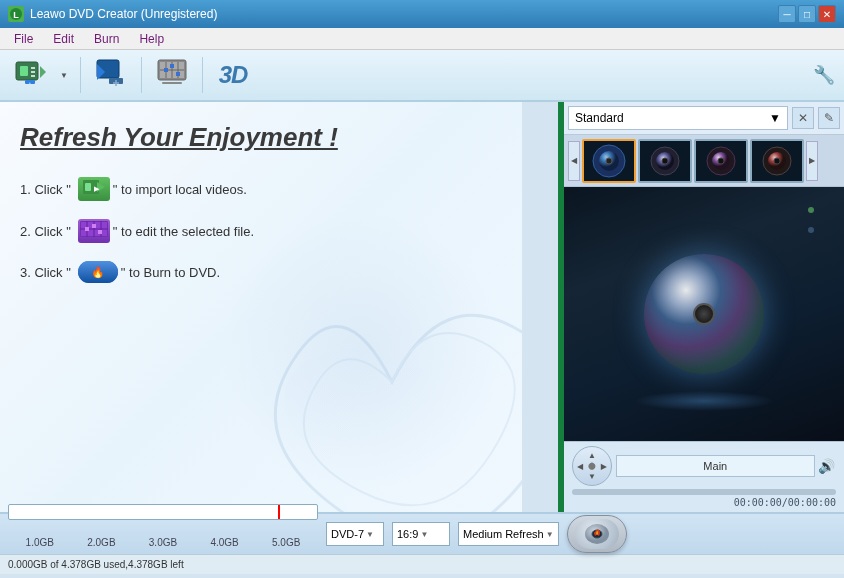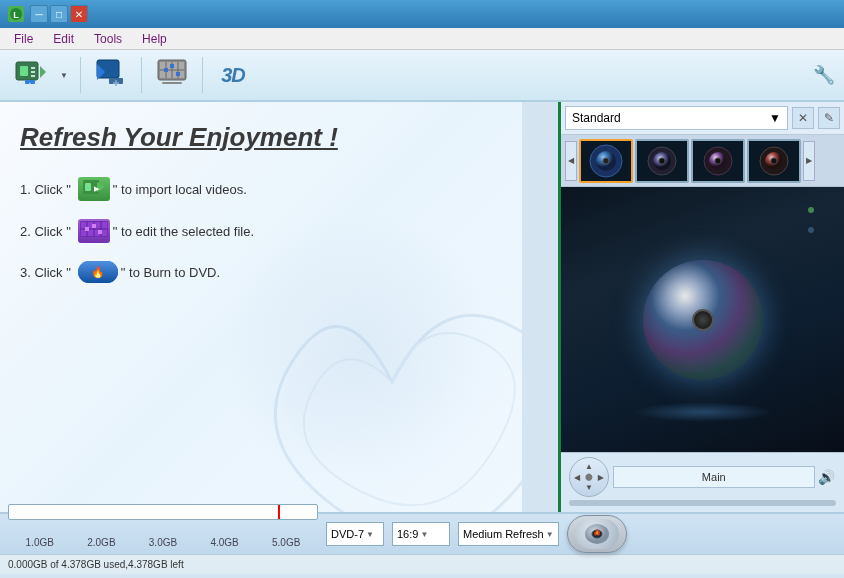--- a/index.html
+++ b/index.html
@@ -173,21 +173,21 @@
       color: white;
       border-radius: 12px;
       width: 40px;
       height: 22px;
     }
 
     
     #right-panel {
       width: 286px;
       background: #4d7c0f;
-      border-left: 3px solid #15803d;
+      border-left: 6px solid #15803d;
       display: flex;
       flex-direction: column;
       margin-left: 36px;
     }
 
     
     #template-bar {
       background: #e0ecf8;
       padding: 4px;
       display: flex;
@@ -463,31 +463,32 @@
 </head>
 <body>
 
 <div id="title-bar">
   <div class="app-icon">
     <svg width="14" height="14" viewBox="0 0 14 14">
       <circle cx="7" cy="7" r="6" fill="#228833"></circle>
       <text x="7" y="11" text-anchor="middle" font-size="9" fill="white" font-weight="bold">L</text>
     </svg>
   </div>
+  <span class="title-text">Leawo DVD Creator (Unregistered)</span>
   <div class="win-controls">
     <div class="win-btn">─</div>
     <div class="win-btn">□</div>
     <div class="win-btn close">✕</div>
   </div>
 </div>
 
 <div id="menu-bar">
   <div class="menu-item">File</div>
   <div class="menu-item">Edit</div>
-  <div class="menu-item">Tools</div>
+  <div class="menu-item">Burn</div>
   <div class="menu-item">Help</div>
 </div>
 
 <div id="toolbar">
 
   <div class="toolbar-btn">
     <div class="tb-icon">
       <svg width="32" height="32" viewBox="0 0 32 32">
         <rect x="2" y="6" width="22" height="18" rx="2" fill="#3a7a50" stroke="#2a5a38" stroke-width="1"></rect>
         <polygon points="26,10 32,16 26,22" fill="#5aaa70"></polygon>
@@ -531,21 +532,21 @@
         <rect x="14" y="8" width="4" height="4" fill="#3a70d0"></rect>
         <rect x="20" y="16" width="4" height="4" fill="#3a70d0"></rect>
         <rect x="6" y="26" width="20" height="2" rx="1" fill="#888"></rect>
       </svg>
     </div>
   </div>
 
   <div class="toolbar-sep"></div>
 
   <div class="toolbar-btn">
-    <div style="font-size:20px; font-weight:bold; color:#3a7ab0; font-style:italic; letter-spacing:-1px;">3D</div>
+    <div style="font-size:24px; font-weight:bold; color:#3a7ab0; font-style:italic; letter-spacing:-1px;">3D</div>
   </div>
 
   <div id="toolbar-right">
     <div class="wrench-icon">🔧</div>
   </div>
 </div>
 
 <div id="main-area">
 
   <div id="left-panel">
@@ -703,20 +704,21 @@
           <span class="nav-center">⬤</span>
         </div>
         <div class="tab-btns">
           <div class="tab-btn">Main</div>
         </div>
         <div class="vol-icon">🔊</div>
       </div>
       <div id="progress-bar-container">
         <div id="progress-bar-fill" style="width: 0%;"></div>
       </div>
+      <div id="time-display">00:00:00/00:00:00</div>
     </div>
 
   </div>
 </div>
 
 <div id="bottom-bar">
 
   <div id="storage-container">
     <div id="storage-bar" style="position: relative;">
 

